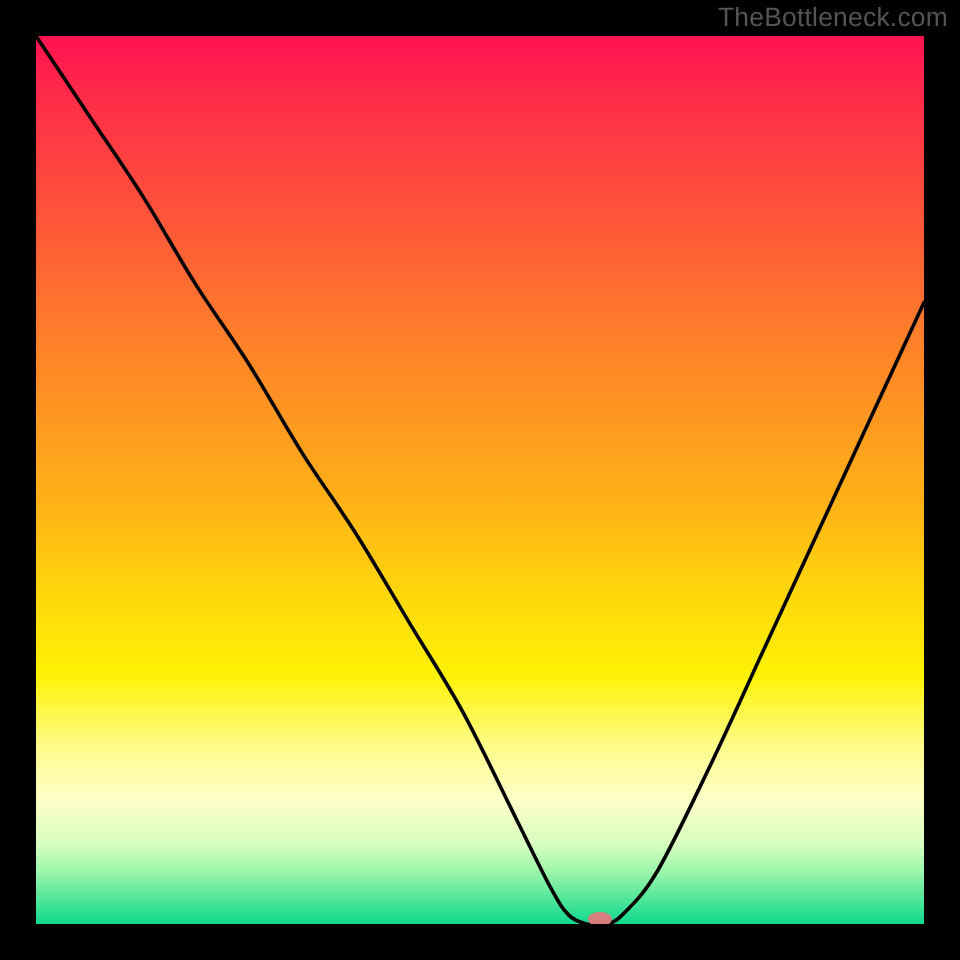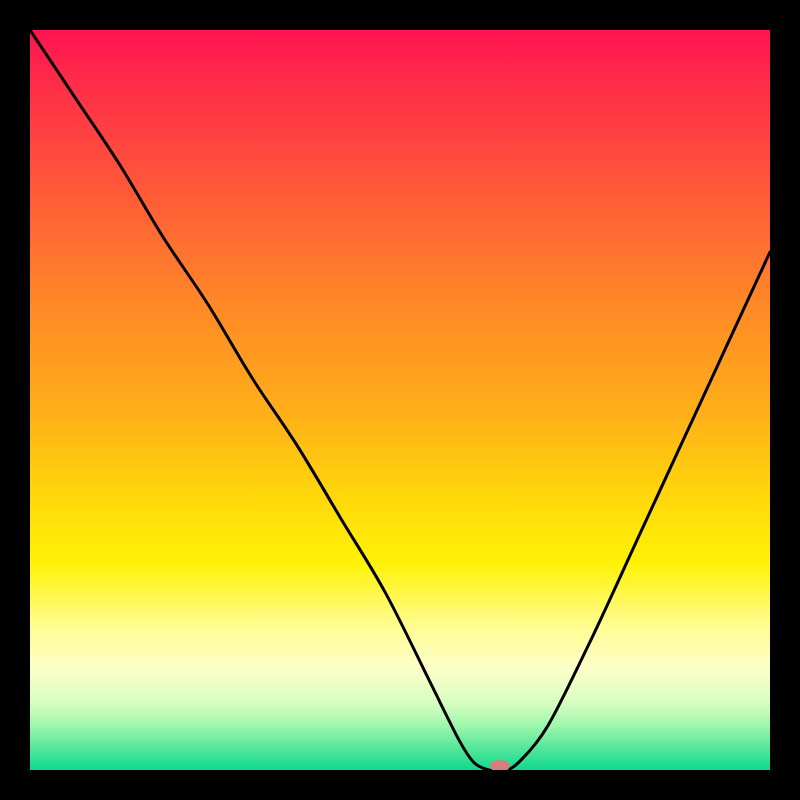--- a/index.html
+++ b/index.html
@@ -61,20 +61,21 @@
     inset: 0;
     width: 100%;
     height: 100%;
   }
 </style>
 </head>
 <body>
 
 <div class="outer">
 
+  <div class="watermark">TheBottleneck.com</div>
 
   <div class="plot-area">
     <div class="gradient"></div>
 
     <svg class="curve" viewBox="0 0 740 740" preserveAspectRatio="none">
       <path d="M 0.0 0.0 C 7.4 11.1, 29.6 44.4, 44.4 66.6 C 59.2 88.8, 74.0 109.8, 88.8 133.2 C 103.6 156.6, 118.4 183.8, 133.2 207.2 C 148.0 230.6, 162.8 250.4, 177.6 273.8 C 192.4 297.2, 207.2 324.4, 222.0 347.8 C 236.8 371.2, 251.6 391.0, 266.4 414.4 C 281.2 437.8, 296.0 463.7, 310.8 488.4 C 325.6 513.1, 340.4 535.3, 355.2 562.4 C 370.0 589.5, 387.3 626.5, 399.6 651.2 C 411.9 675.9, 421.8 696.8, 429.2 710.4 C 436.6 724.0, 439.1 727.7, 444.0 732.6 C 448.9 737.5, 453.9 738.8, 458.8 740.0 C 463.7 741.2, 468.7 741.2, 473.6 740.0 C 478.5 738.8, 481.0 740.0, 488.4 732.6 C 495.8 725.2, 505.7 716.6, 518.0 695.6 C 530.3 674.6, 547.6 637.6, 562.4 606.8 C 577.2 576.0, 592.0 542.7, 606.8 510.6 C 621.6 478.5, 636.4 446.5, 651.2 414.4 C 666.0 382.3, 680.8 350.3, 695.6 318.2 C 710.4 286.1, 732.6 238.0, 740.0 222.0" fill="none" stroke="#000" stroke-width="3" stroke-linejoin="round" stroke-linecap="round"></path>
       <ellipse cx="469.9" cy="736.0" rx="10" ry="6" fill="#d87d7d"></ellipse>
     </svg>
   </div>
 

